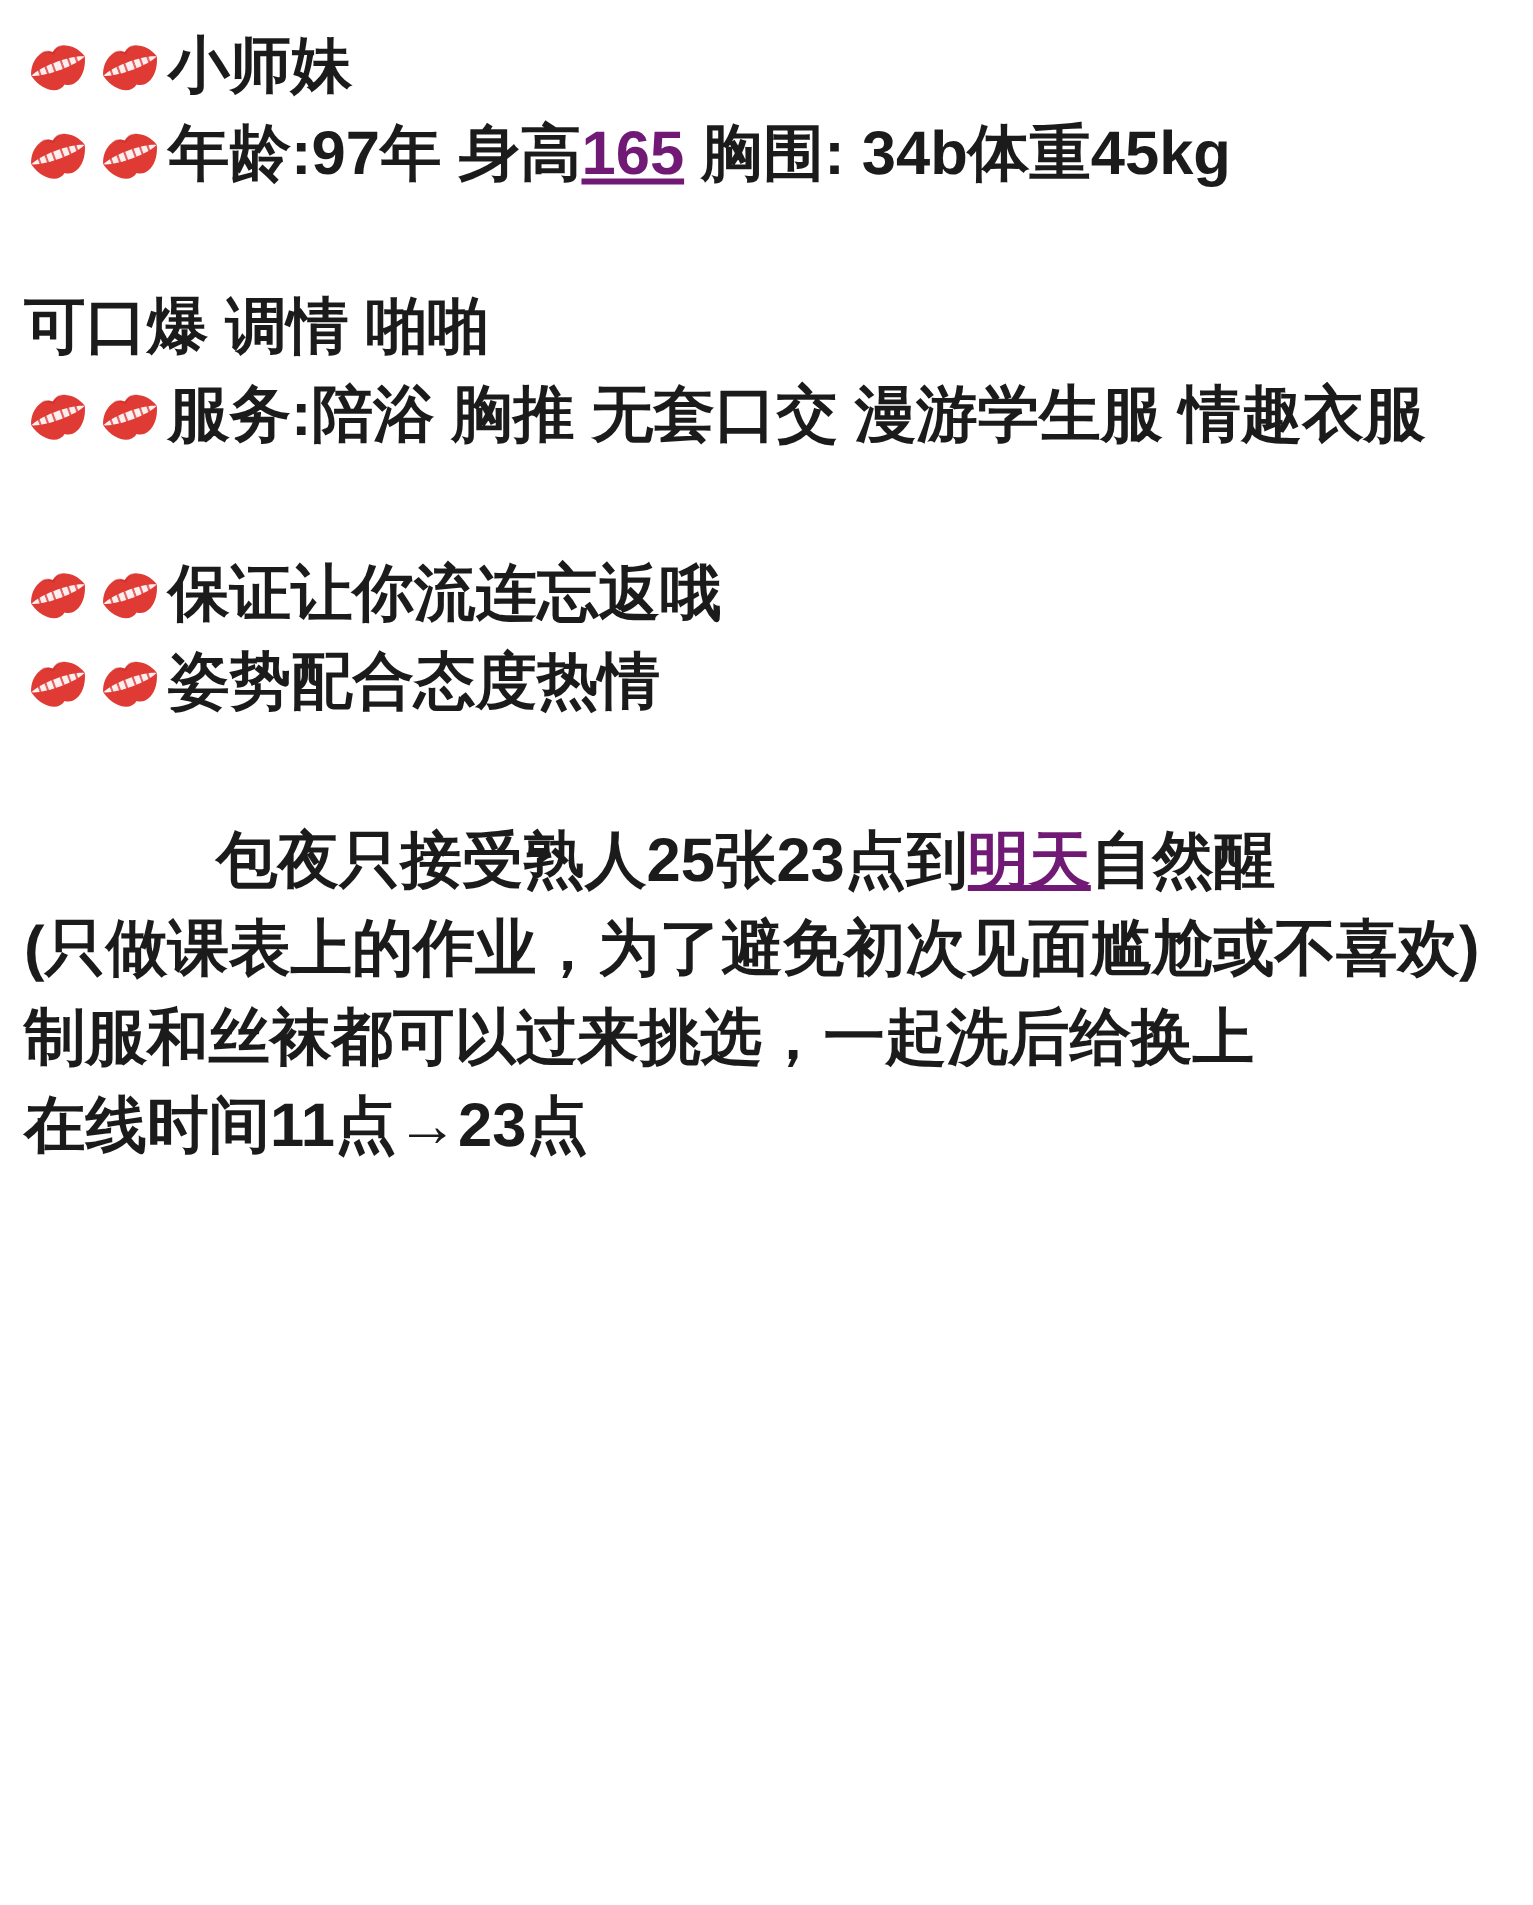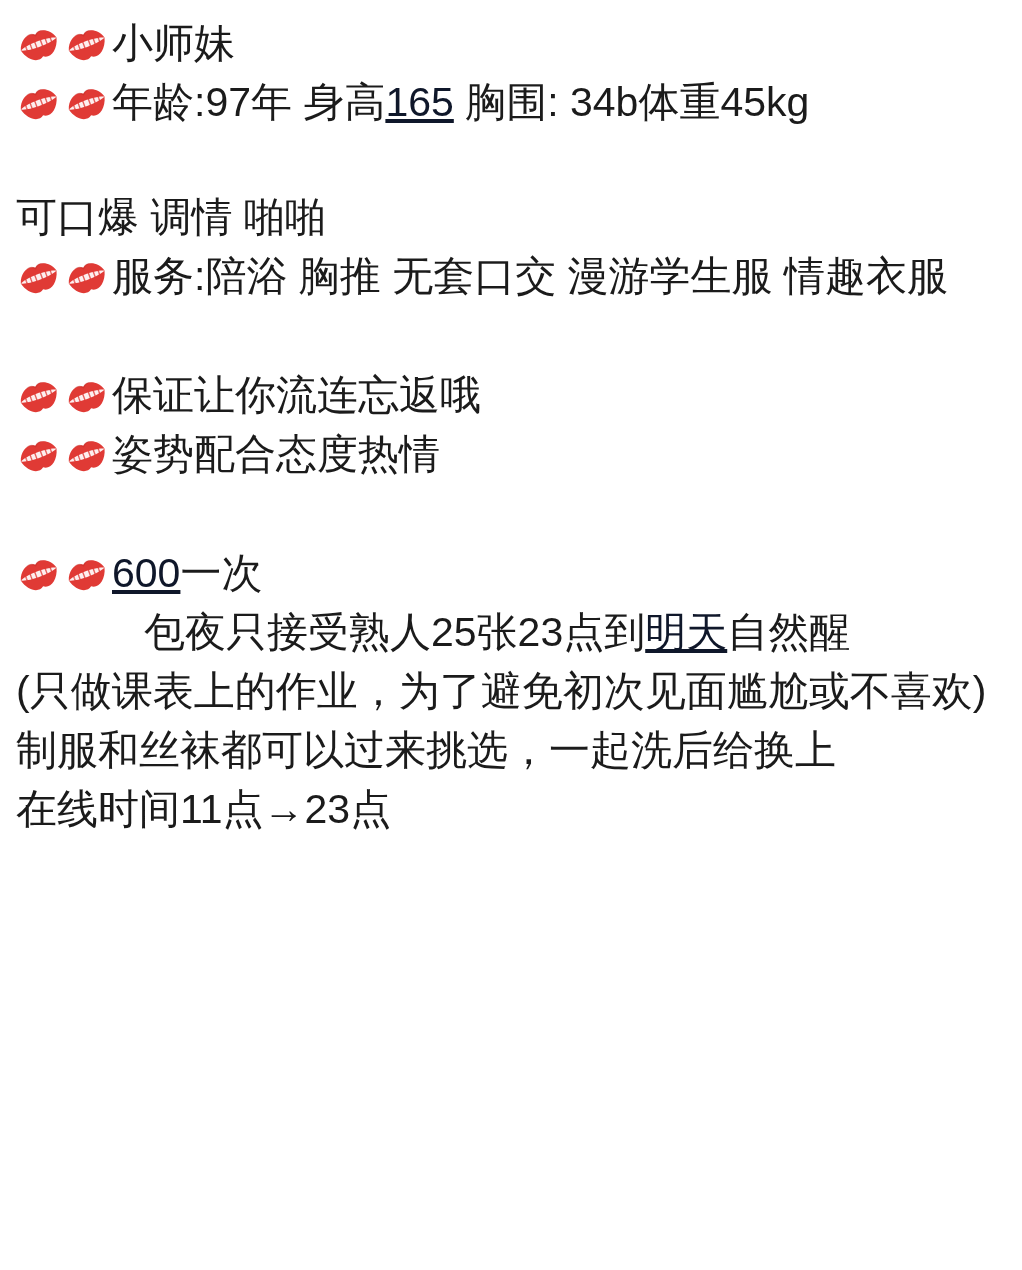--- a/index.html
+++ b/index.html
@@ -13,35 +13,36 @@
     font-family: "Liberation Sans", "DejaVu Sans", sans-serif;
     color: #1a1a1a;
     overflow: hidden;
   }
   .page {
     width: 1022px;
     height: 1138px;
     box-sizing: border-box;
     padding: 14px 16px 0 16px;
     position: relative;
+    font-weight: bold;
   }
   .line {
     font-size: 41px;
     line-height: 59px;
     color: #1b1b1b;
     white-space: pre-wrap;
     word-break: break-word;
   }
   .line.center {
     text-align: left;
   }
   .spacer-md { height: 56px; }
   .spacer-lg { height: 60px; }
   .link {
-    color: #0f172a;
+    color: #701a75;
     text-decoration: underline;
     cursor: pointer;
   }
   .lips {
     display: inline-block;
     width: 46px;
     height: 40px;
     vertical-align: -8px;
     margin-right: 2px;
   }
@@ -141,35 +142,18 @@
             <path d="M4 19 C7 9, 17 4, 23 9 C29 4, 39 9, 42 19 C39 31, 29 37, 23 32 C17 37, 7 31, 4 19 Z" fill="#e03a35"></path>
             <path d="M4 19 C12 15, 34 15, 42 19 C34 23, 12 23, 4 19 Z" fill="#ffffff" opacity="0.92"></path>
             <path d="M10 19 L10 16 M15 19 L15 15 M20 19 L20 15 M26 19 L26 15 M31 19 L31 15 M36 19 L36 16" stroke="#e03a35" stroke-width="1.4" opacity="0.8"></path>
             <path d="M10 19 L10 22 M15 19 L15 23 M20 19 L20 23 M26 19 L26 23 M31 19 L31 23 M36 19 L36 22" stroke="#e03a35" stroke-width="1.4" opacity="0.8"></path>
             <path d="M13 8 C18 5, 21 7, 23 9 C25 7, 28 5, 33 8 C28 6, 25 9, 23 11 C21 9, 18 6, 13 8 Z" fill="#b8211c" opacity="0.35"></path>
           </g>
         </svg></span><span>姿势配合态度热情</span></div>
 
   <div class="spacer-lg"></div>
 
-  <div class="line" id="b-price-1"><span class="lips"><svg width="46" height="40" viewBox="0 0 46 40" xmlns="http://www.w3.org/2000/svg">
-          <g transform="rotate(-20 23 20)">
-            <path d="M4 19 C7 9, 17 4, 23 9 C29 4, 39 9, 42 19 C39 31, 29 37, 23 32 C17 37, 7 31, 4 19 Z" fill="#e03a35"></path>
-            <path d="M4 19 C12 15, 34 15, 42 19 C34 23, 12 23, 4 19 Z" fill="#ffffff" opacity="0.92"></path>
-            <path d="M10 19 L10 16 M15 19 L15 15 M20 19 L20 15 M26 19 L26 15 M31 19 L31 15 M36 19 L36 16" stroke="#e03a35" stroke-width="1.4" opacity="0.8"></path>
-            <path d="M10 19 L10 22 M15 19 L15 23 M20 19 L20 23 M26 19 L26 23 M31 19 L31 23 M36 19 L36 22" stroke="#e03a35" stroke-width="1.4" opacity="0.8"></path>
-            <path d="M13 8 C18 5, 21 7, 23 9 C25 7, 28 5, 33 8 C28 6, 25 9, 23 11 C21 9, 18 6, 13 8 Z" fill="#b8211c" opacity="0.35"></path>
-          </g>
-        </svg></span><span class="lips"><svg width="46" height="40" viewBox="0 0 46 40" xmlns="http://www.w3.org/2000/svg">
-          <g transform="rotate(-20 23 20)">
-            <path d="M4 19 C7 9, 17 4, 23 9 C29 4, 39 9, 42 19 C39 31, 29 37, 23 32 C17 37, 7 31, 4 19 Z" fill="#e03a35"></path>
-            <path d="M4 19 C12 15, 34 15, 42 19 C34 23, 12 23, 4 19 Z" fill="#ffffff" opacity="0.92"></path>
-            <path d="M10 19 L10 16 M15 19 L15 15 M20 19 L20 15 M26 19 L26 15 M31 19 L31 15 M36 19 L36 16" stroke="#e03a35" stroke-width="1.4" opacity="0.8"></path>
-            <path d="M10 19 L10 22 M15 19 L15 23 M20 19 L20 23 M26 19 L26 23 M31 19 L31 23 M36 19 L36 22" stroke="#e03a35" stroke-width="1.4" opacity="0.8"></path>
-            <path d="M13 8 C18 5, 21 7, 23 9 C25 7, 28 5, 33 8 C28 6, 25 9, 23 11 C21 9, 18 6, 13 8 Z" fill="#b8211c" opacity="0.35"></path>
-          </g>
-        </svg></span><span class="link">600</span><span>一次</span></div>
   <div class="line indent-1" id="b-overnight"><span>包夜只接受熟人25张23点到</span><span class="link">明天</span><span>自然醒</span></div>
   <div class="line" id="b-note-1"><span>(只做课表上的作业，为了避免初次见面尴尬或不喜欢)</span></div>
   <div class="line center" id="b-note-3"><span>制服和丝袜都可以过来挑选，一起洗后给换上</span></div>
   <div class="line center" id="b-online-time"><span>在线时间11点→23点</span></div>
 
 </div>
 
 </body></html>

